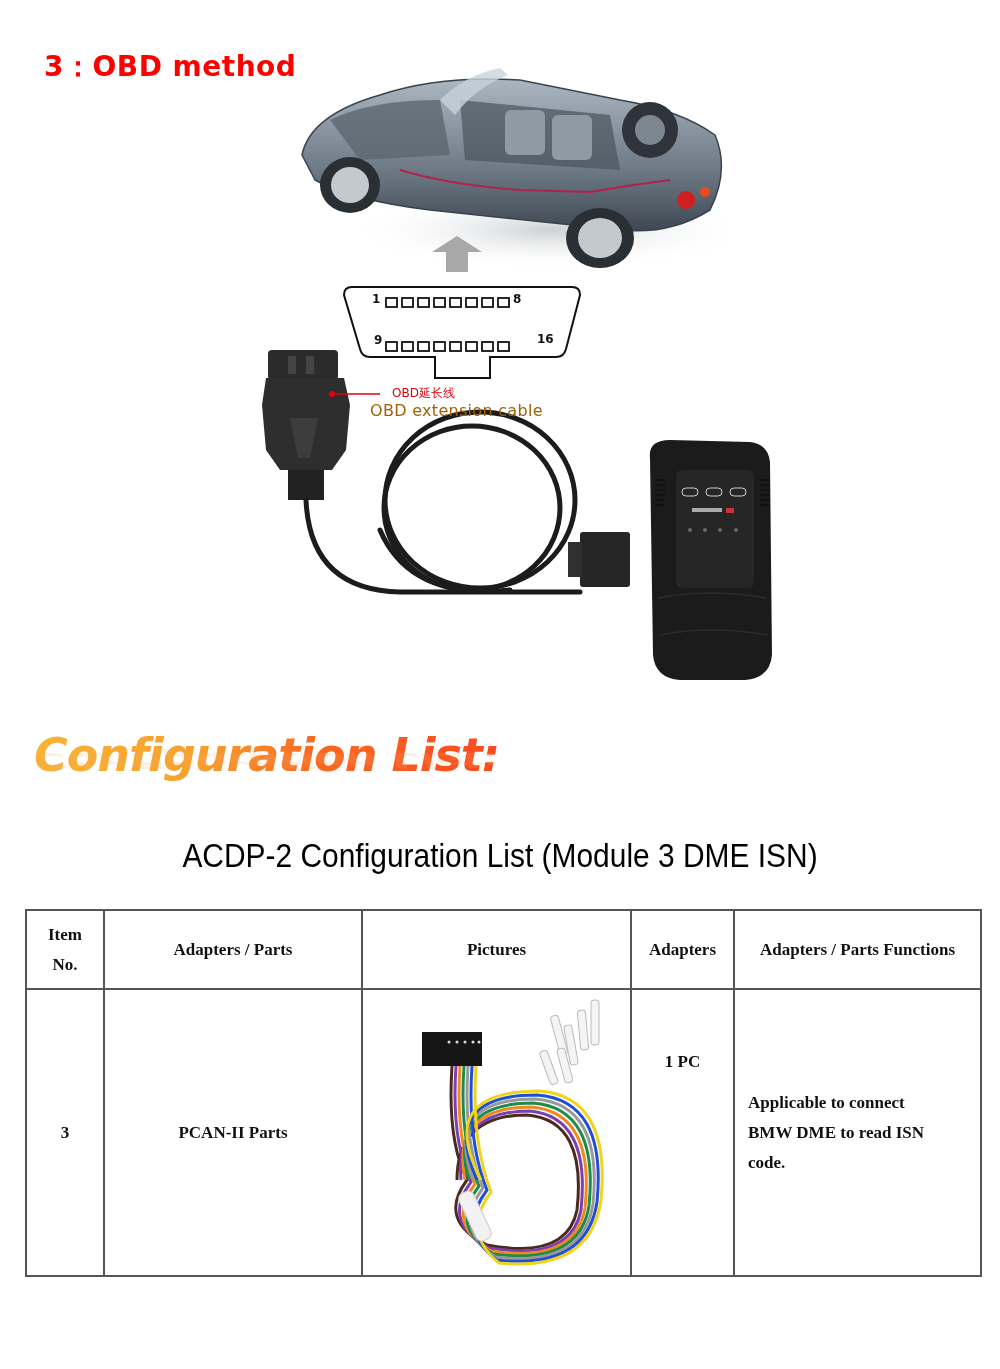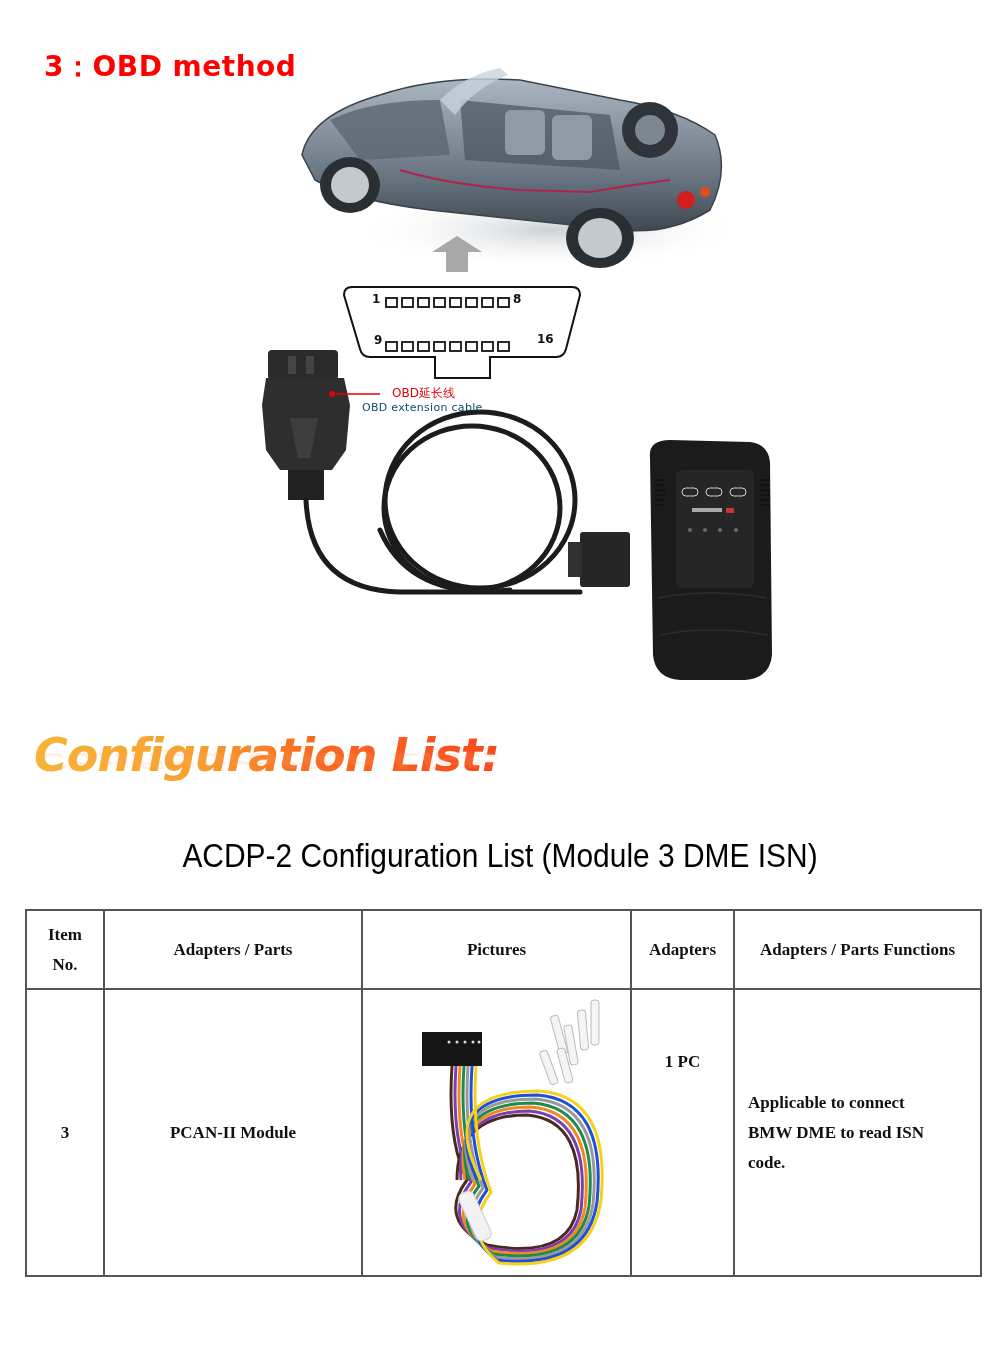--- a/index.html
+++ b/index.html
@@ -24,22 +24,22 @@
   }
 
   
   .device-area { position: absolute; left: 240px; top: 330px; width: 540px; height: 360px; }
 
   .cable-label-cn {
     position: absolute; left: 376px; top: 385px;
     font-family: "DejaVu Sans", sans-serif; font-size: 12px; color: #e3000b; margin-left: 16px;
   }
   .cable-label-en {
-    position: absolute; left: 362px; top: 401px;
-    font-family: "DejaVu Sans", sans-serif; font-size: 11px; color: #0c4a6e; letter-spacing: 0.3px;
+    position: absolute; left: 370px; top: 401px;
+    font-family: "DejaVu Sans", sans-serif; font-size: 16px; color: #a16207; letter-spacing: 0.3px;
   }
 
   
   .config-heading {
     position: absolute; left: 34px; top: 728px;
     font-family: "DejaVu Sans", sans-serif; font-style: italic; font-weight: bold;
     font-size: 46px; letter-spacing: -1px;
     background: linear-gradient(90deg, #f8b436 0%, #f7a02e 35%, #f96a22 60%, #f94a1e 100%);
     -webkit-background-clip: text; background-clip: text; color: transparent;
   }
@@ -232,21 +232,21 @@
       </th>
       <th>Adapters / Parts</th>
       <th>Pictures</th>
       <th>Adapters</th>
       <th>Adapters / Parts Functions</th>
     </tr>
   </thead>
   <tbody>
     <tr>
       <td>3</td>
-      <td>PCAN-II Module</td>
+      <td>PCAN-II Parts</td>
       <td>
         <svg width="240" height="280" viewBox="0 0 240 280">
 
           <rect x="45" y="42" width="60" height="34" fill="#151515"></rect>
           <g fill="#ddd">
             <circle cx="72" cy="52" r="1.5"></circle>
               <circle cx="80" cy="52" r="1.5"></circle>
             <circle cx="88" cy="52" r="1.5"></circle>
               <circle cx="96" cy="52" r="1.5"></circle>
               <circle cx="102" cy="52" r="1.5"></circle>

